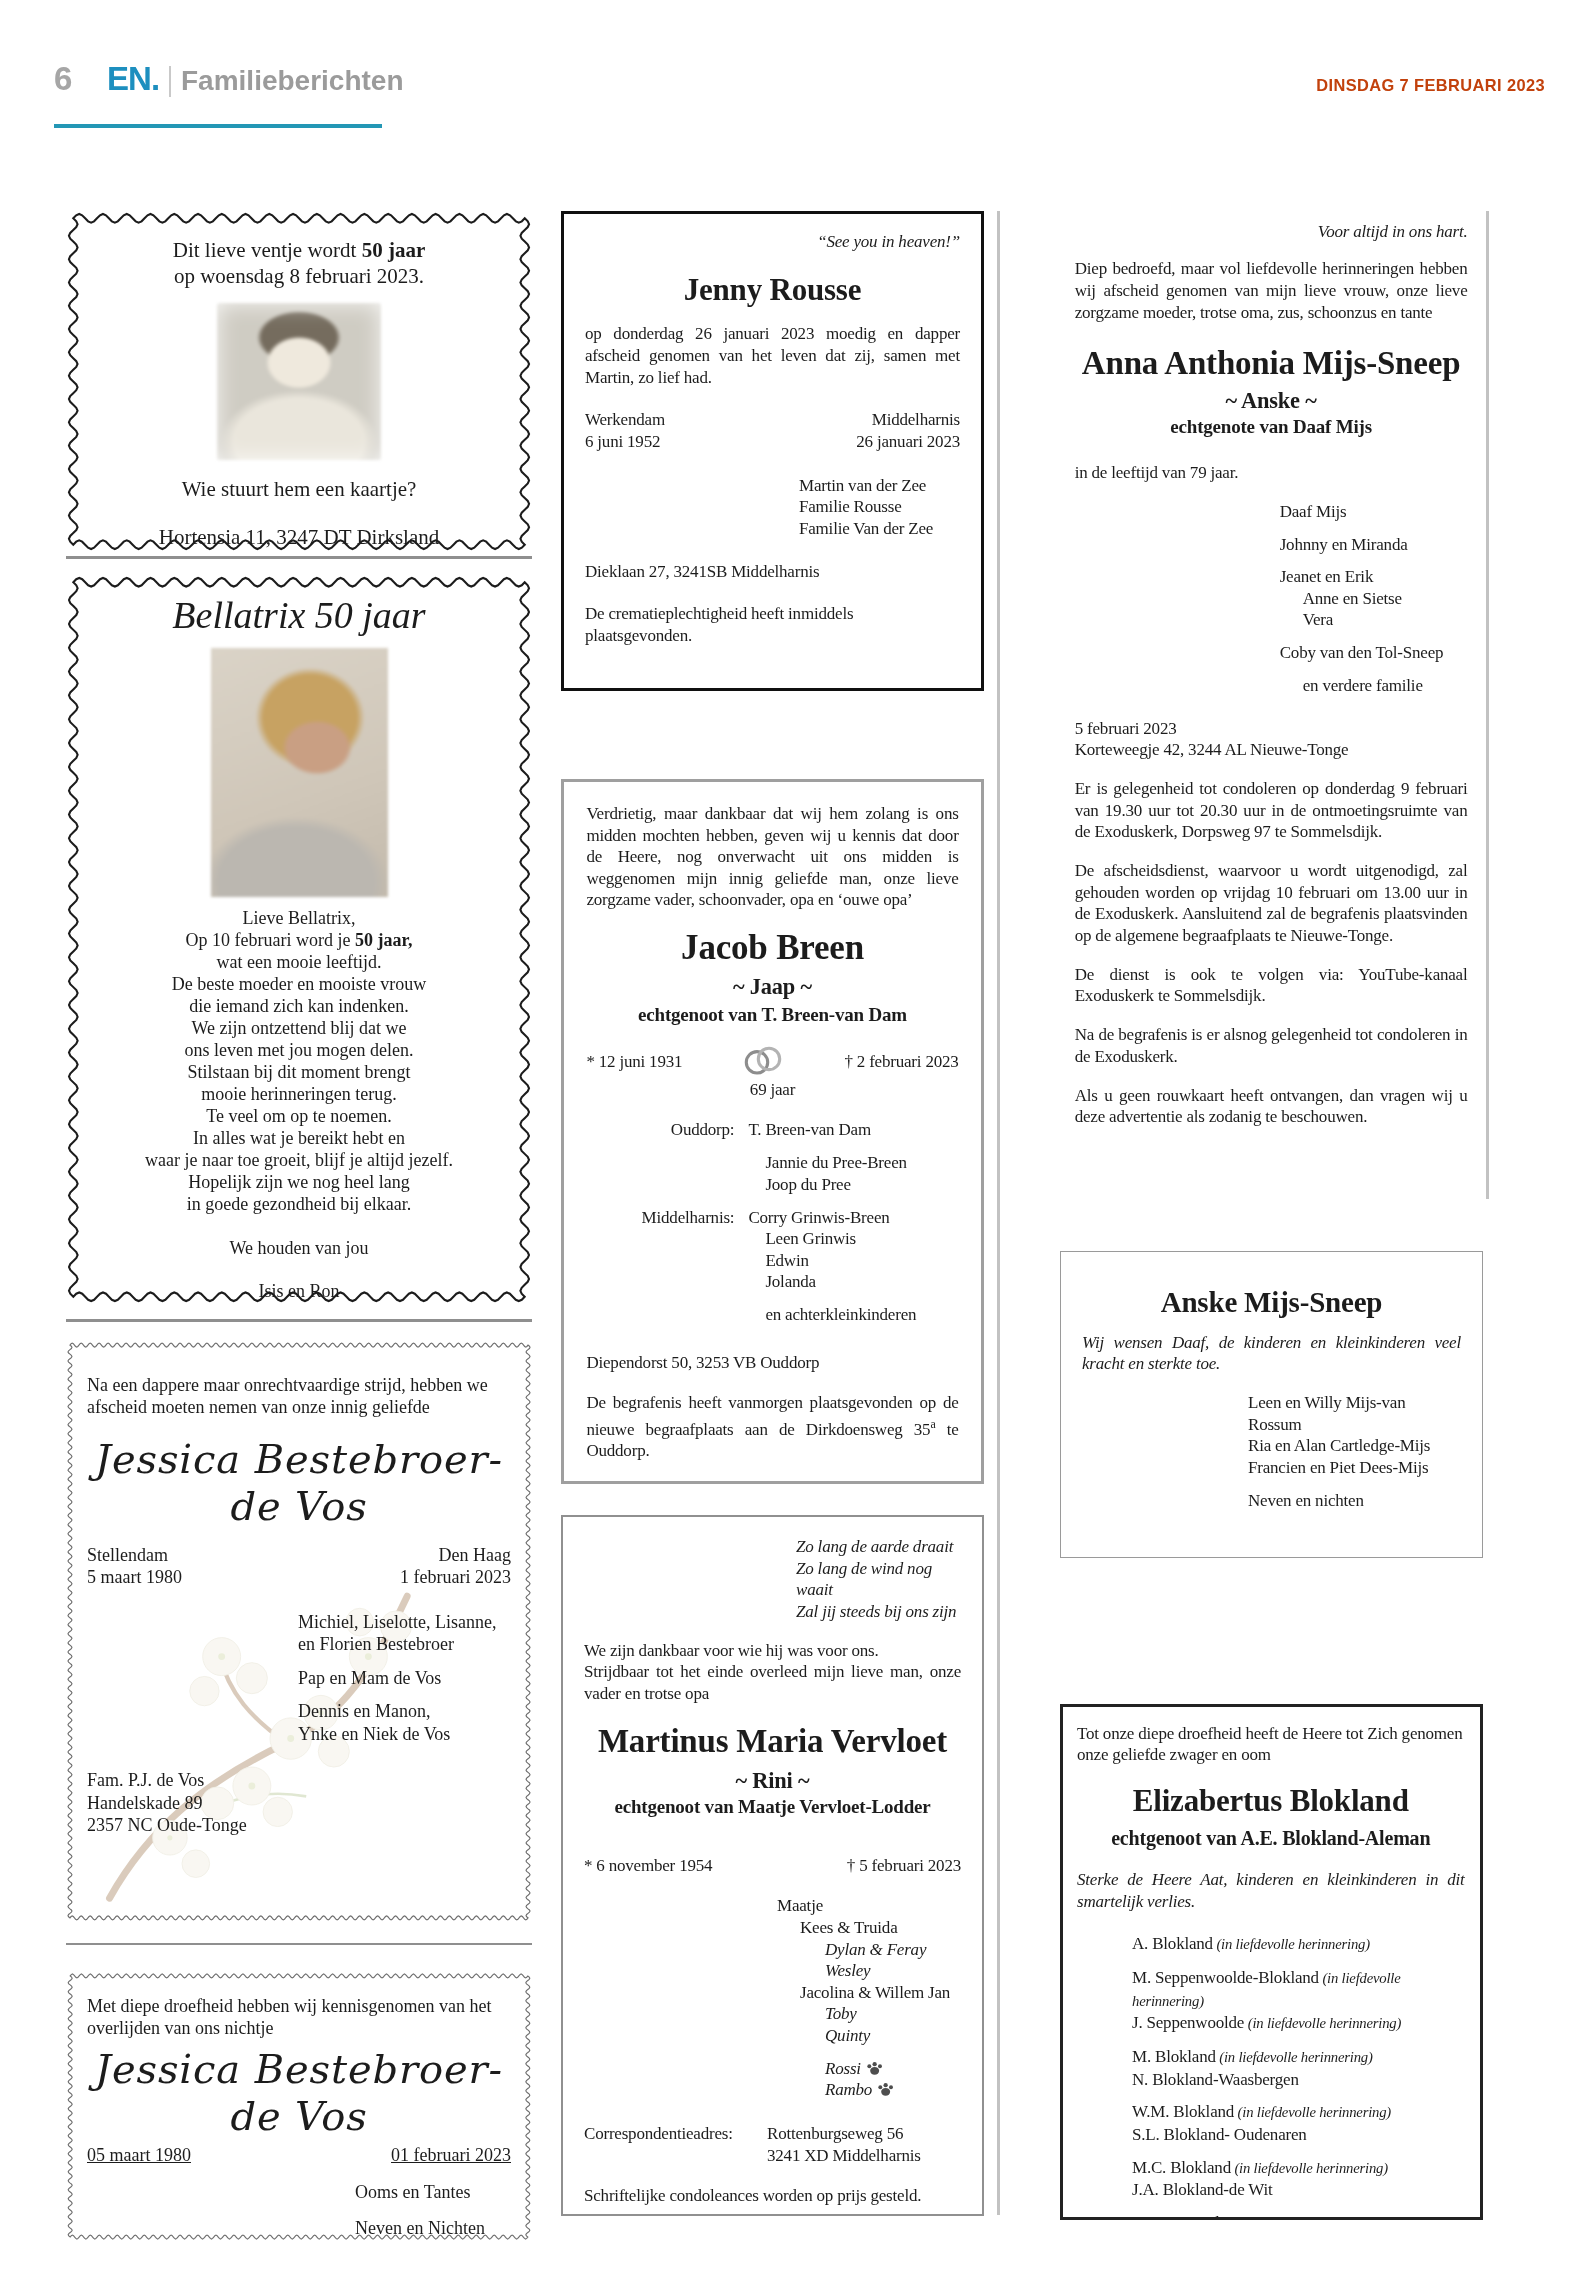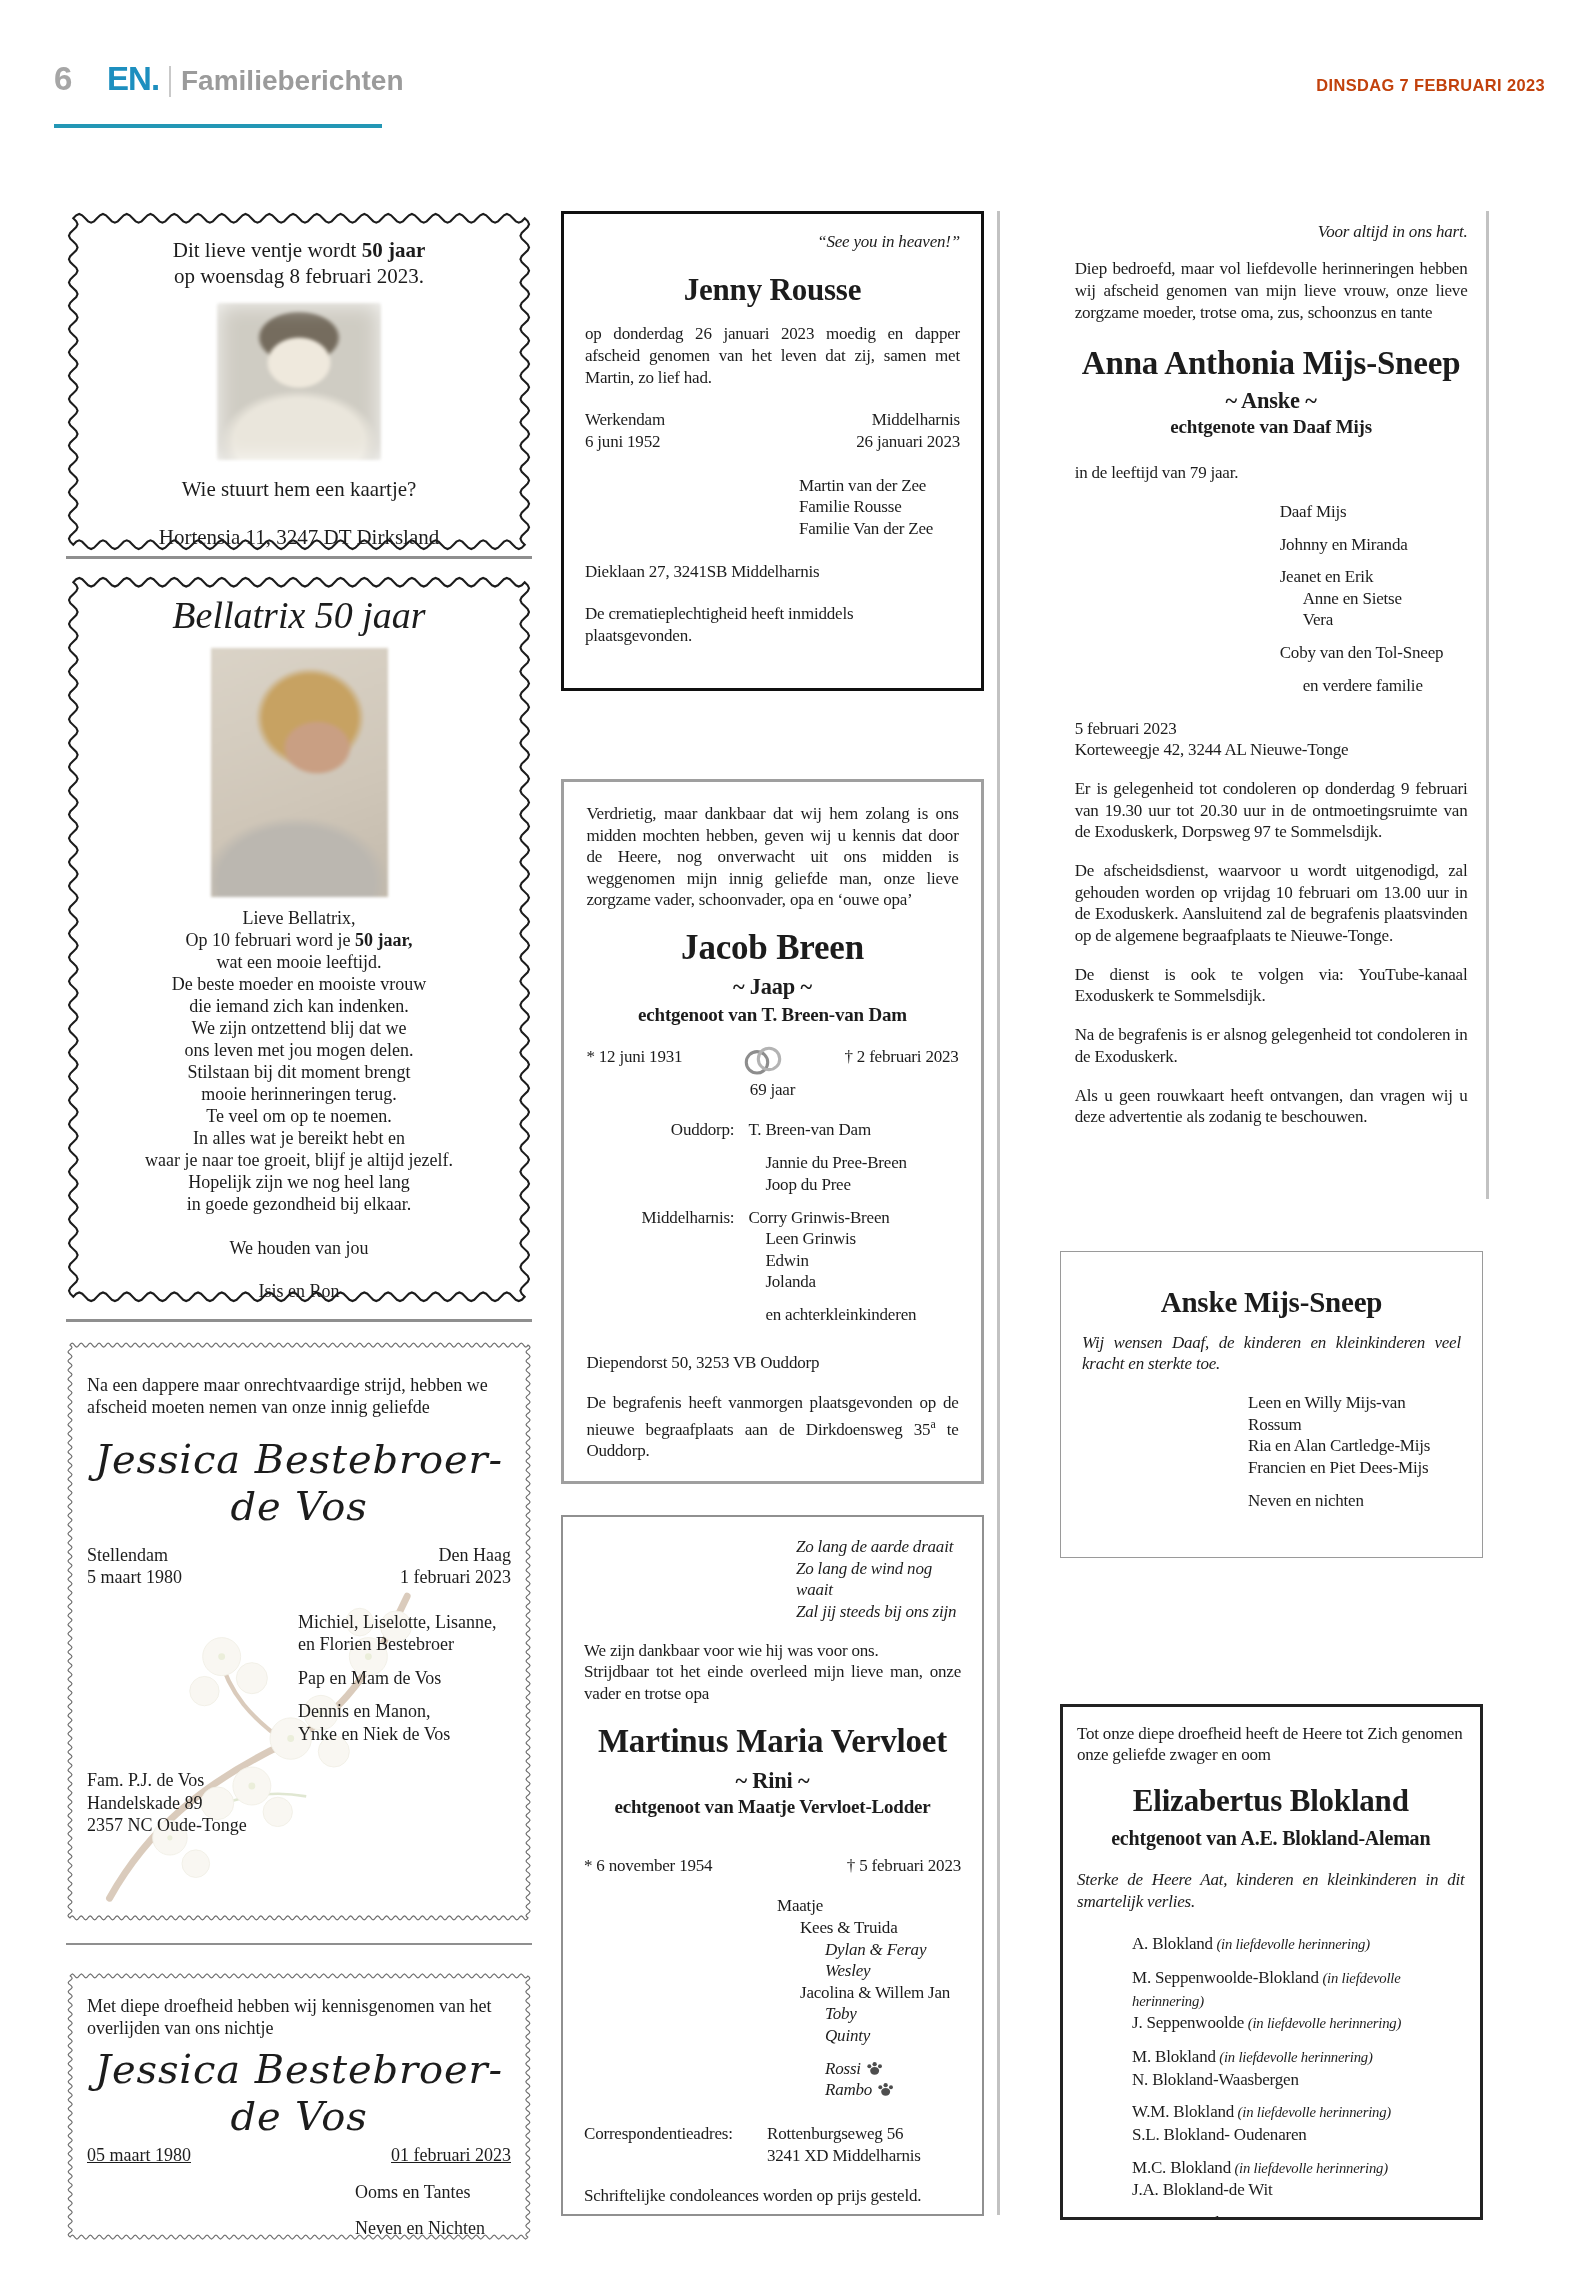--- a/index.html
+++ b/index.html
@@ -90,21 +90,21 @@
   #box-jenny{height:480px;border:3.5px solid #101010;padding:17.3px 21px 0 21px;}
   #box-jenny .name-lg{font-size:31px;line-height:36px;margin:19px 0 15.5px 0;}
   #box-jenny .intro{margin-top:12px;}
   #box-jenny .dates-row{margin-top:21px;}
   .jenny-fam{margin-left:214px;margin-top:22.4px;}
   #box-jenny .address{margin-top:21px;}
   #box-jenny .closing{margin-top:21px;}
   #box-breen{height:705px;border:3.5px solid #9f9f9f;padding:21px 22.4px 0 22.4px;margin-top:88px;}
   #box-breen .name-lg{font-size:35px;line-height:40px;margin:17.3px 0 5.2px 0;}
   #box-breen .nick{margin-bottom:1.7px;}
-  .bd-row{display:flex;justify-content:space-between;align-items:flex-start;margin-top:19px;}
+  .bd-row{display:flex;justify-content:space-between;align-items:center;margin-top:19px;}
   .rings{display:block;margin:0 auto;}
   .age-line{text-align:center;margin-top:1.7px;}
   .breen-fam{margin-top:19px;}
   .breen-fam .ln{position:relative;padding-left:162px;}
   .breen-fam .ln.sub{padding-left:179px;}
   .breen-fam .fam-label{position:absolute;left:0;width:148px;text-align:right;}
   #box-breen .address{margin-top:26px;}
   #box-breen .funeral{margin-top:19px;}
   sup{font-size:70%;vertical-align:super;}
   #box-vervloet{height:701px;border:2.6px double #909090;padding:19px 21px 0 21px;margin-top:31px;}

